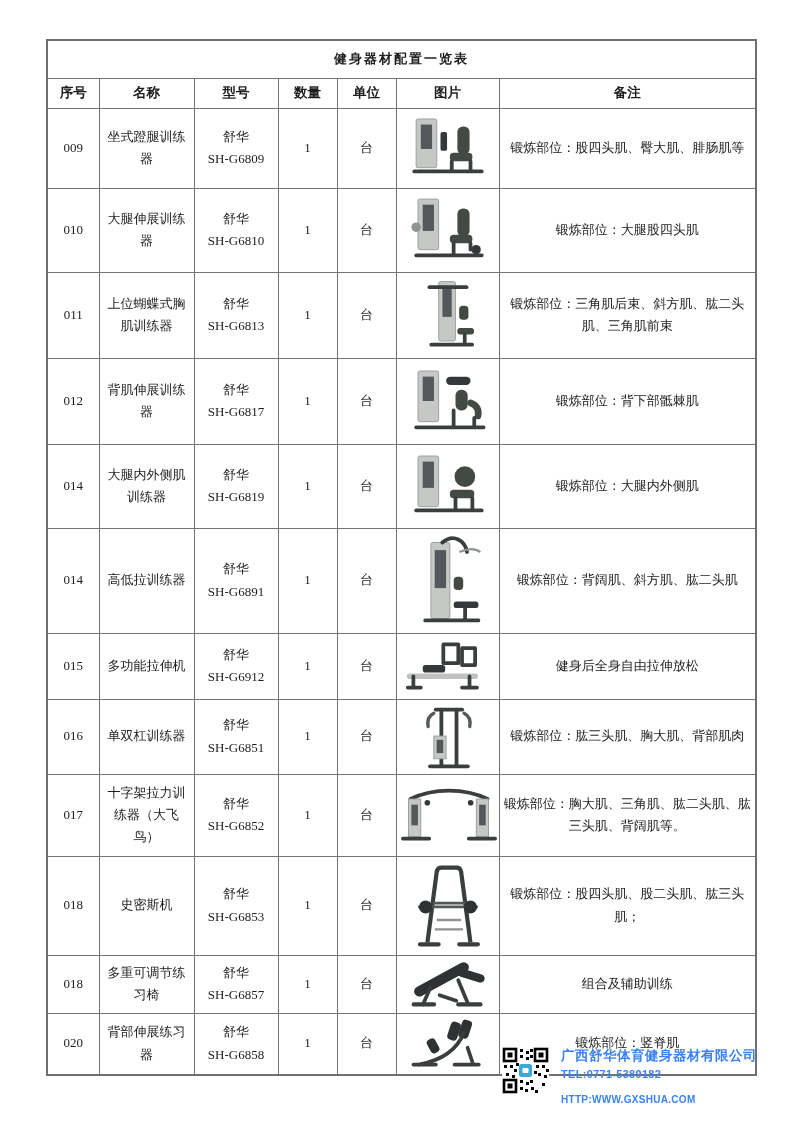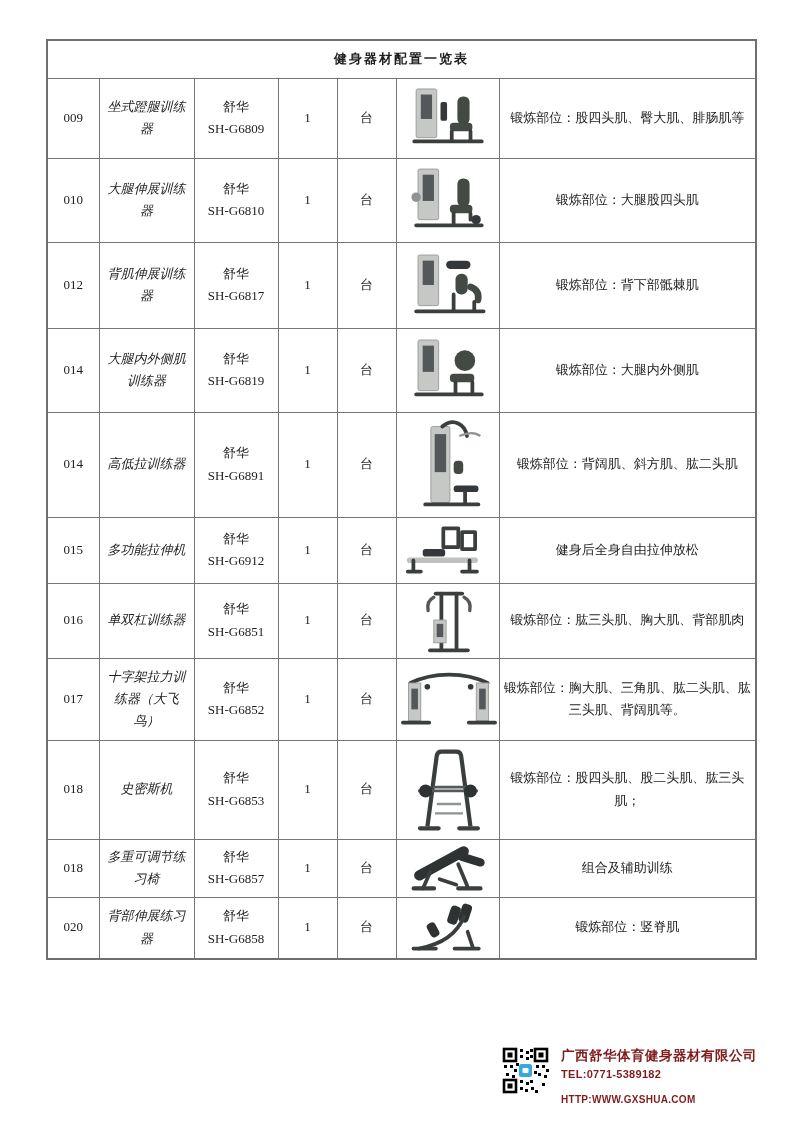--- a/index.html
+++ b/index.html
@@ -13,28 +13,28 @@
     border:2px solid #6f6f6f;
   }
   table.equip td{
     border:1px solid #757575;
     text-align:center;vertical-align:middle;
     font-size:13px;line-height:1.7;
     padding:2px 4px;overflow:hidden;
   }
   td.title-cell{font-size:22px;font-weight:bold;letter-spacing:2px;padding:0;}
   tr.hdr td{font-weight:bold;font-size:13.5px;padding:0 2px;}
-  td.c-name{padding:0 12px;font-style:italic;}
+  td.c-name{padding:0 12px;}
   td.c-model{line-height:1.9;}
   td.c-remark{text-align:left;padding:4px 10px;line-height:1.9;}
   td.c-photo{padding:0;}
   .ph{display:block;margin:0 auto;}
   .footer{
     position:absolute;left:502px;top:1047px;display:flex;align-items:flex-start;
-    font-family:"Liberation Sans","DejaVu Sans",sans-serif;font-weight:bold;color:#7f1d1d;
+    font-family:"Liberation Sans","DejaVu Sans",sans-serif;font-weight:bold;color:#3b82f6;
     z-index:5;
   }
   .qr{flex:0 0 auto;}
   .ftext{margin-left:12px;}
   .company{font-size:13.5px;letter-spacing:0.5px;white-space:nowrap;}
   .tel{font-size:11px;margin-top:3px;letter-spacing:0.3px;}
   .web{font-size:10px;margin-top:14px;letter-spacing:0.3px;}
 </style>
 </head>
 <body>
@@ -48,20 +48,29 @@
         <col style="width:84px">
       <col style="width:59px">
         <col style="width:59px">
         <col style="width:103px">
         <col style="width:257px">
     </colgroup>
     <tbody>
       <tr style="height:38px">
         <td class="title-cell" colspan="7">健身器材配置一览表</td>
       </tr>
+      <tr class="hdr" style="height:30px">
+        <td>序号</td>
+        <td>名称</td>
+        <td>型号</td>
+        <td>数量</td>
+        <td>单位</td>
+        <td>图片</td>
+        <td>备注</td>
+      </tr>
 
       <tr style="height:80px">
         <td class="c-no">009</td>
         <td class="c-name">坐式蹬腿训练器</td>
         <td class="c-model">
           <div>舒华</div>
           <div>SH-G6809</div>
         </td>
         <td>1</td>
         <td>台</td>
@@ -94,20 +103,41 @@
             <circle cx="14" cy="34" r="5" fill="#8f9392"></circle>
             <rect x="58" y="14" width="13" height="30" rx="6" fill="#434a43"></rect>
             <rect x="50" y="42" width="24" height="9" rx="4" fill="#434a43"></rect>
             <circle cx="78" cy="58" r="5" fill="#34383a"></circle>
             <path d="M14 64 h70 M54 51 v13 M72 51 v7" stroke="#3a3e3d" stroke-width="4" fill="none" stroke-linecap="round"></path>
           </svg>
         </td>
         <td class="c-remark">锻炼部位：大腿股四头肌</td>
       </tr>
 
+      <tr style="height:86px">
+        <td>011</td>
+        <td class="c-name">上位蝴蝶式胸肌训练器</td>
+        <td class="c-model">
+          <div>舒华</div>
+          <div>SH-G6813</div>
+        </td>
+        <td>1</td>
+        <td>台</td>
+        <td class="c-photo">
+          <svg class="ph" width="78" height="76" viewBox="0 0 84 80">
+            <rect x="32" y="4" width="18" height="64" rx="2" fill="#c6c8c6" stroke="#9a9c9a"></rect>
+            <rect x="36" y="10" width="10" height="32" fill="#54585a"></rect>
+            <path d="M22 10 h40" stroke="#3a3e3d" stroke-width="4" stroke-linecap="round"></path>
+            <rect x="54" y="30" width="10" height="15" rx="4" fill="#434a43"></rect>
+            <rect x="52" y="54" width="18" height="7" rx="3" fill="#434a43"></rect>
+            <path d="M24 72 h44 M60 61 v11" stroke="#3a3e3d" stroke-width="4" fill="none" stroke-linecap="round"></path>
+          </svg>
+        </td>
+        <td class="c-remark">锻炼部位：三角肌后束、斜方肌、肱二头肌、三角肌前束</td>
+      </tr>
 
       <tr style="height:86px">
         <td>012</td>
         <td class="c-name">背肌伸展训练器</td>
         <td class="c-model">
           <div>舒华</div>
           <div>SH-G6817</div>
         </td>
         <td>1</td>
         <td>台</td>

